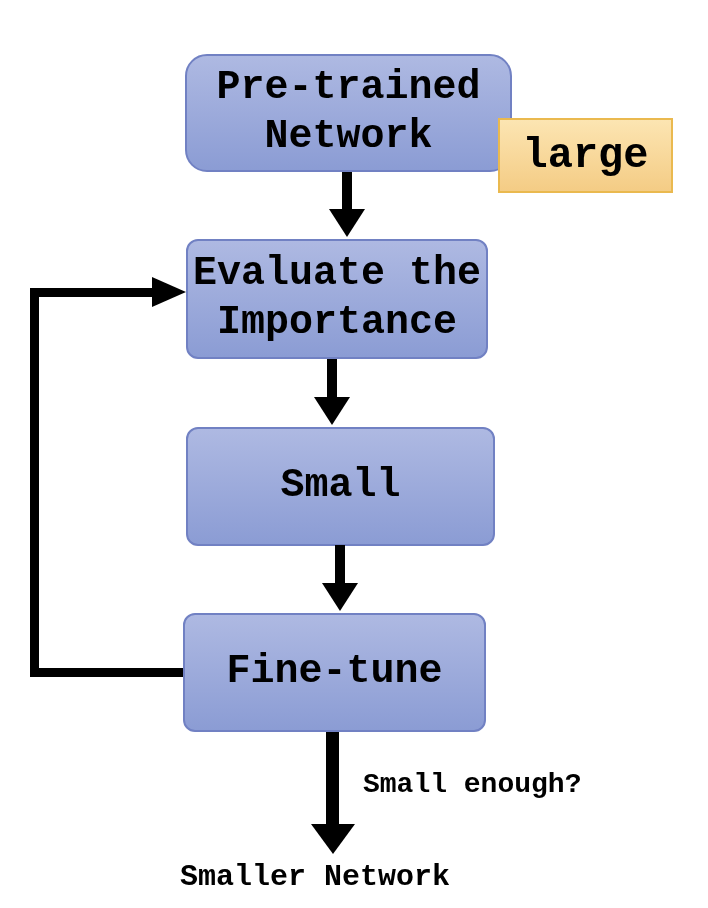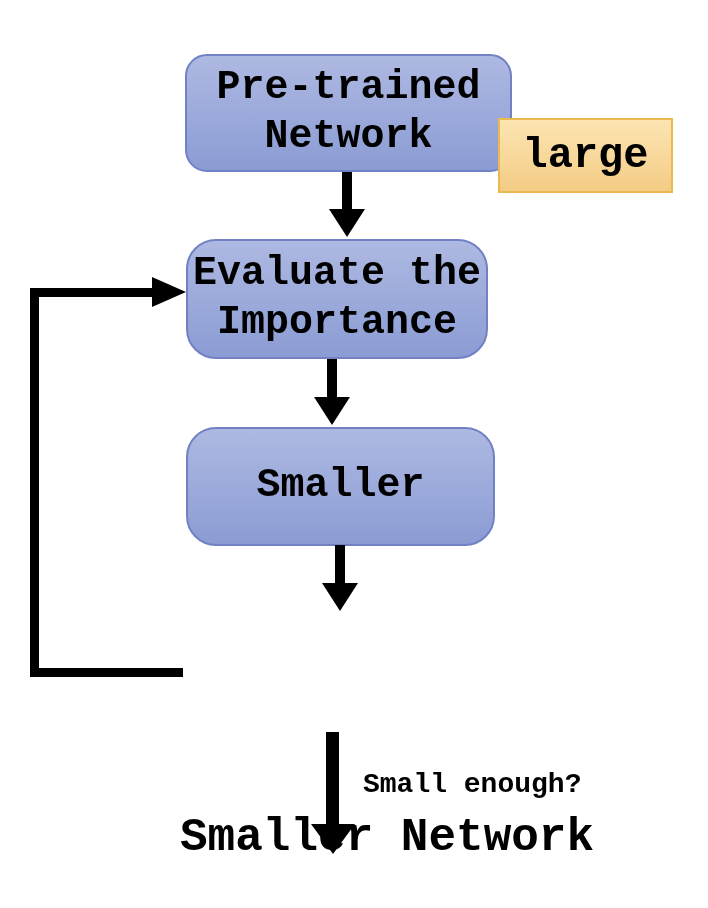--- a/index.html
+++ b/index.html
@@ -20,21 +20,21 @@
     background:var(--bg);
     font-family:Liberation Mono, monospace;
     color:var(--text);
     overflow:hidden;
     margin-top:24px;
   }
   .node{
     position:absolute;
     background:linear-gradient(180deg,var(--node-top),var(--node-bottom));
     border:2px solid var(--node-border);
-    border-radius:30px;
+    border-radius:12px;
     display:flex;align-items:center;justify-content:center;
     text-align:center;
     font-size:40px;font-weight:600;line-height:1.22;
     white-space:pre-line;
     box-sizing:border-box;
   }
   .node-pretrained{left:185px;top:30px;width:327px;height:118px;border-radius:22px;}
   .node-evaluate{left:186px;top:215px;width:302px;height:120px;}
   .node-remove{left:186px;top:403px;width:309px;height:119px;}
   .node-finetune{left:183px;top:589px;width:303px;height:119px;}
@@ -82,22 +82,22 @@
   
   .loop-bottom{left:30px;top:644px;width:153px;height:9px;}
   .loop-vertical{left:30px;top:264px;width:9px;height:389px;}
   .loop-top{left:30px;top:264px;width:122px;height:9px;}
   .loop-head{left:152px;top:253px;}
   .question{
     position:absolute;left:363px;top:745px;
     font-size:28px;font-weight:600;white-space:nowrap;
   }
   .result{
-    position:absolute;left:180px;top:788px;
-    font-size:46px;font-weight:600;white-space:nowrap;
+    position:absolute;left:180px;top:836px;
+    font-size:30px;font-weight:600;white-space:nowrap;
   }
 </style>
 </head>
 <body>
 
 <div class="canvas">
 
   <div class="node node-pretrained">Pre-trained
 Network</div>
 
@@ -105,26 +105,27 @@
 
   <div class="seg a1-shaft"></div>
   <div class="head-down a1-head"></div>
 
   <div class="node node-evaluate">Evaluate the
 Importance</div>
 
   <div class="seg a2-shaft"></div>
   <div class="head-down a2-head"></div>
 
-  <div class="node node-remove">Smaller</div>
+  <div class="node node-remove">Small</div>
 
 
   <div class="seg a3-shaft"></div>
   <div class="head-down a3-head"></div>
 
+  <div class="node node-finetune">Fine-tune</div>
 
   <div class="seg loop-bottom"></div>
   <div class="seg loop-vertical"></div>
   <div class="seg loop-top"></div>
   <div class="head-right loop-head"></div>
 
   <div class="seg a4-shaft"></div>
   <div class="head-down head-down-big a4-head"></div>
 
   <div class="question">Small enough?</div>

